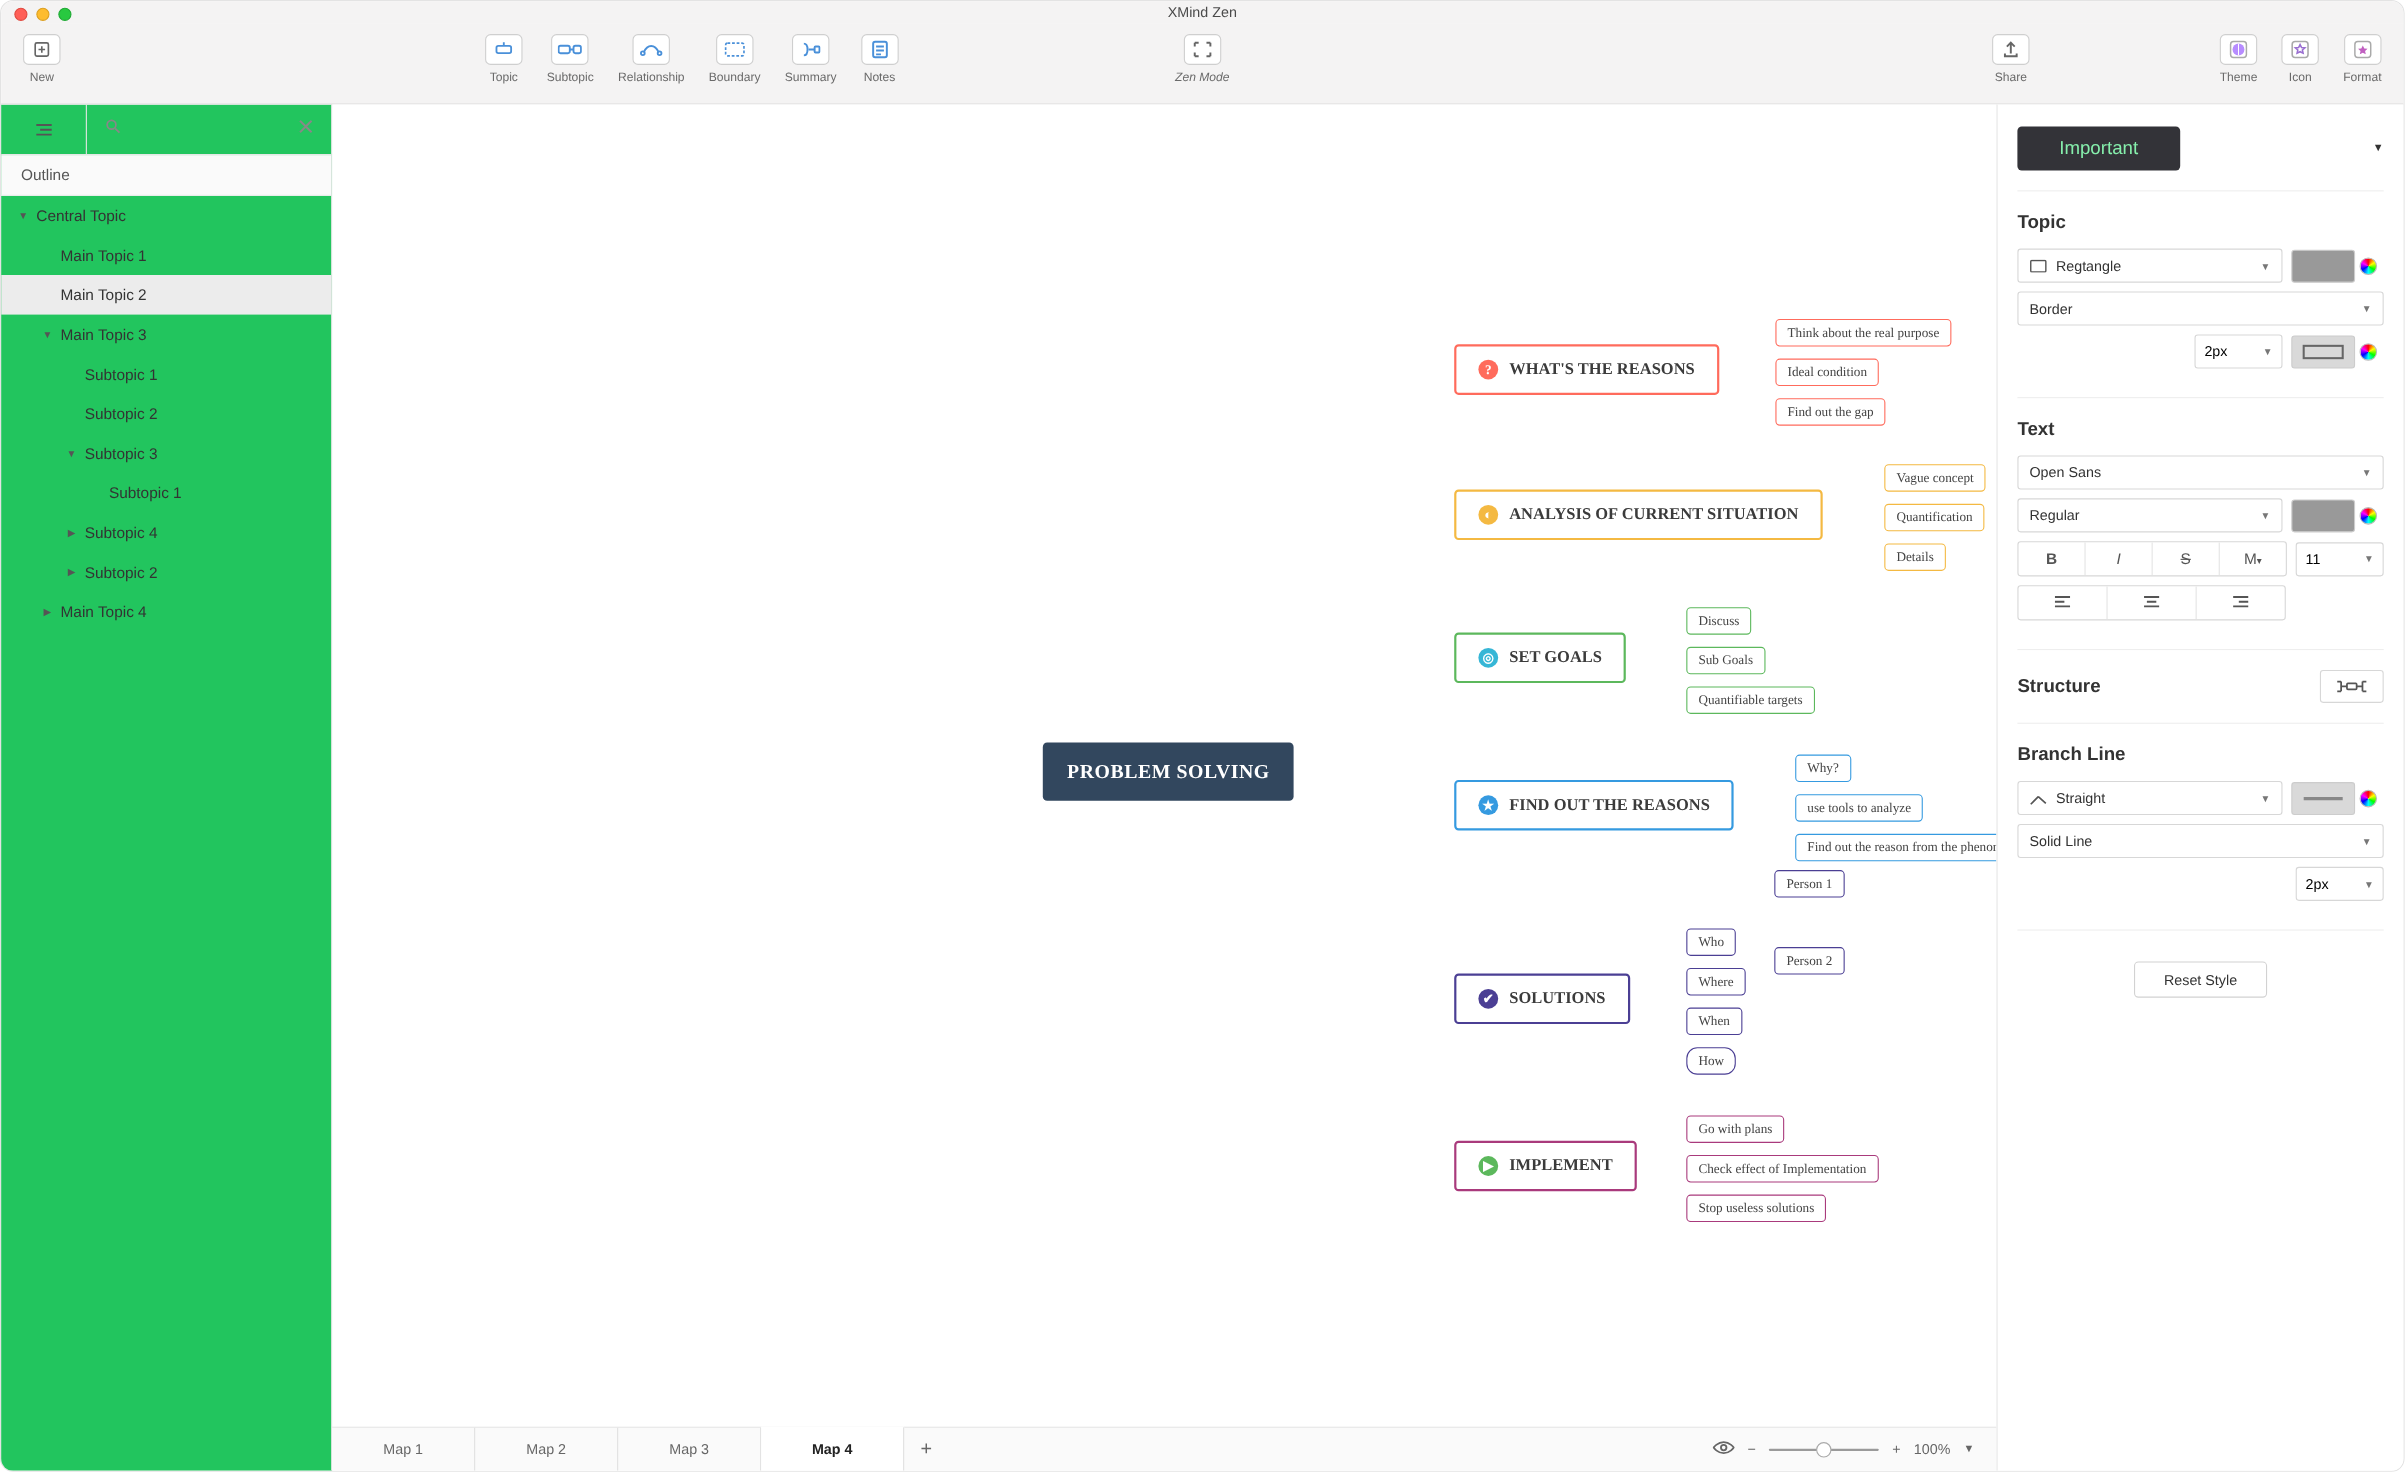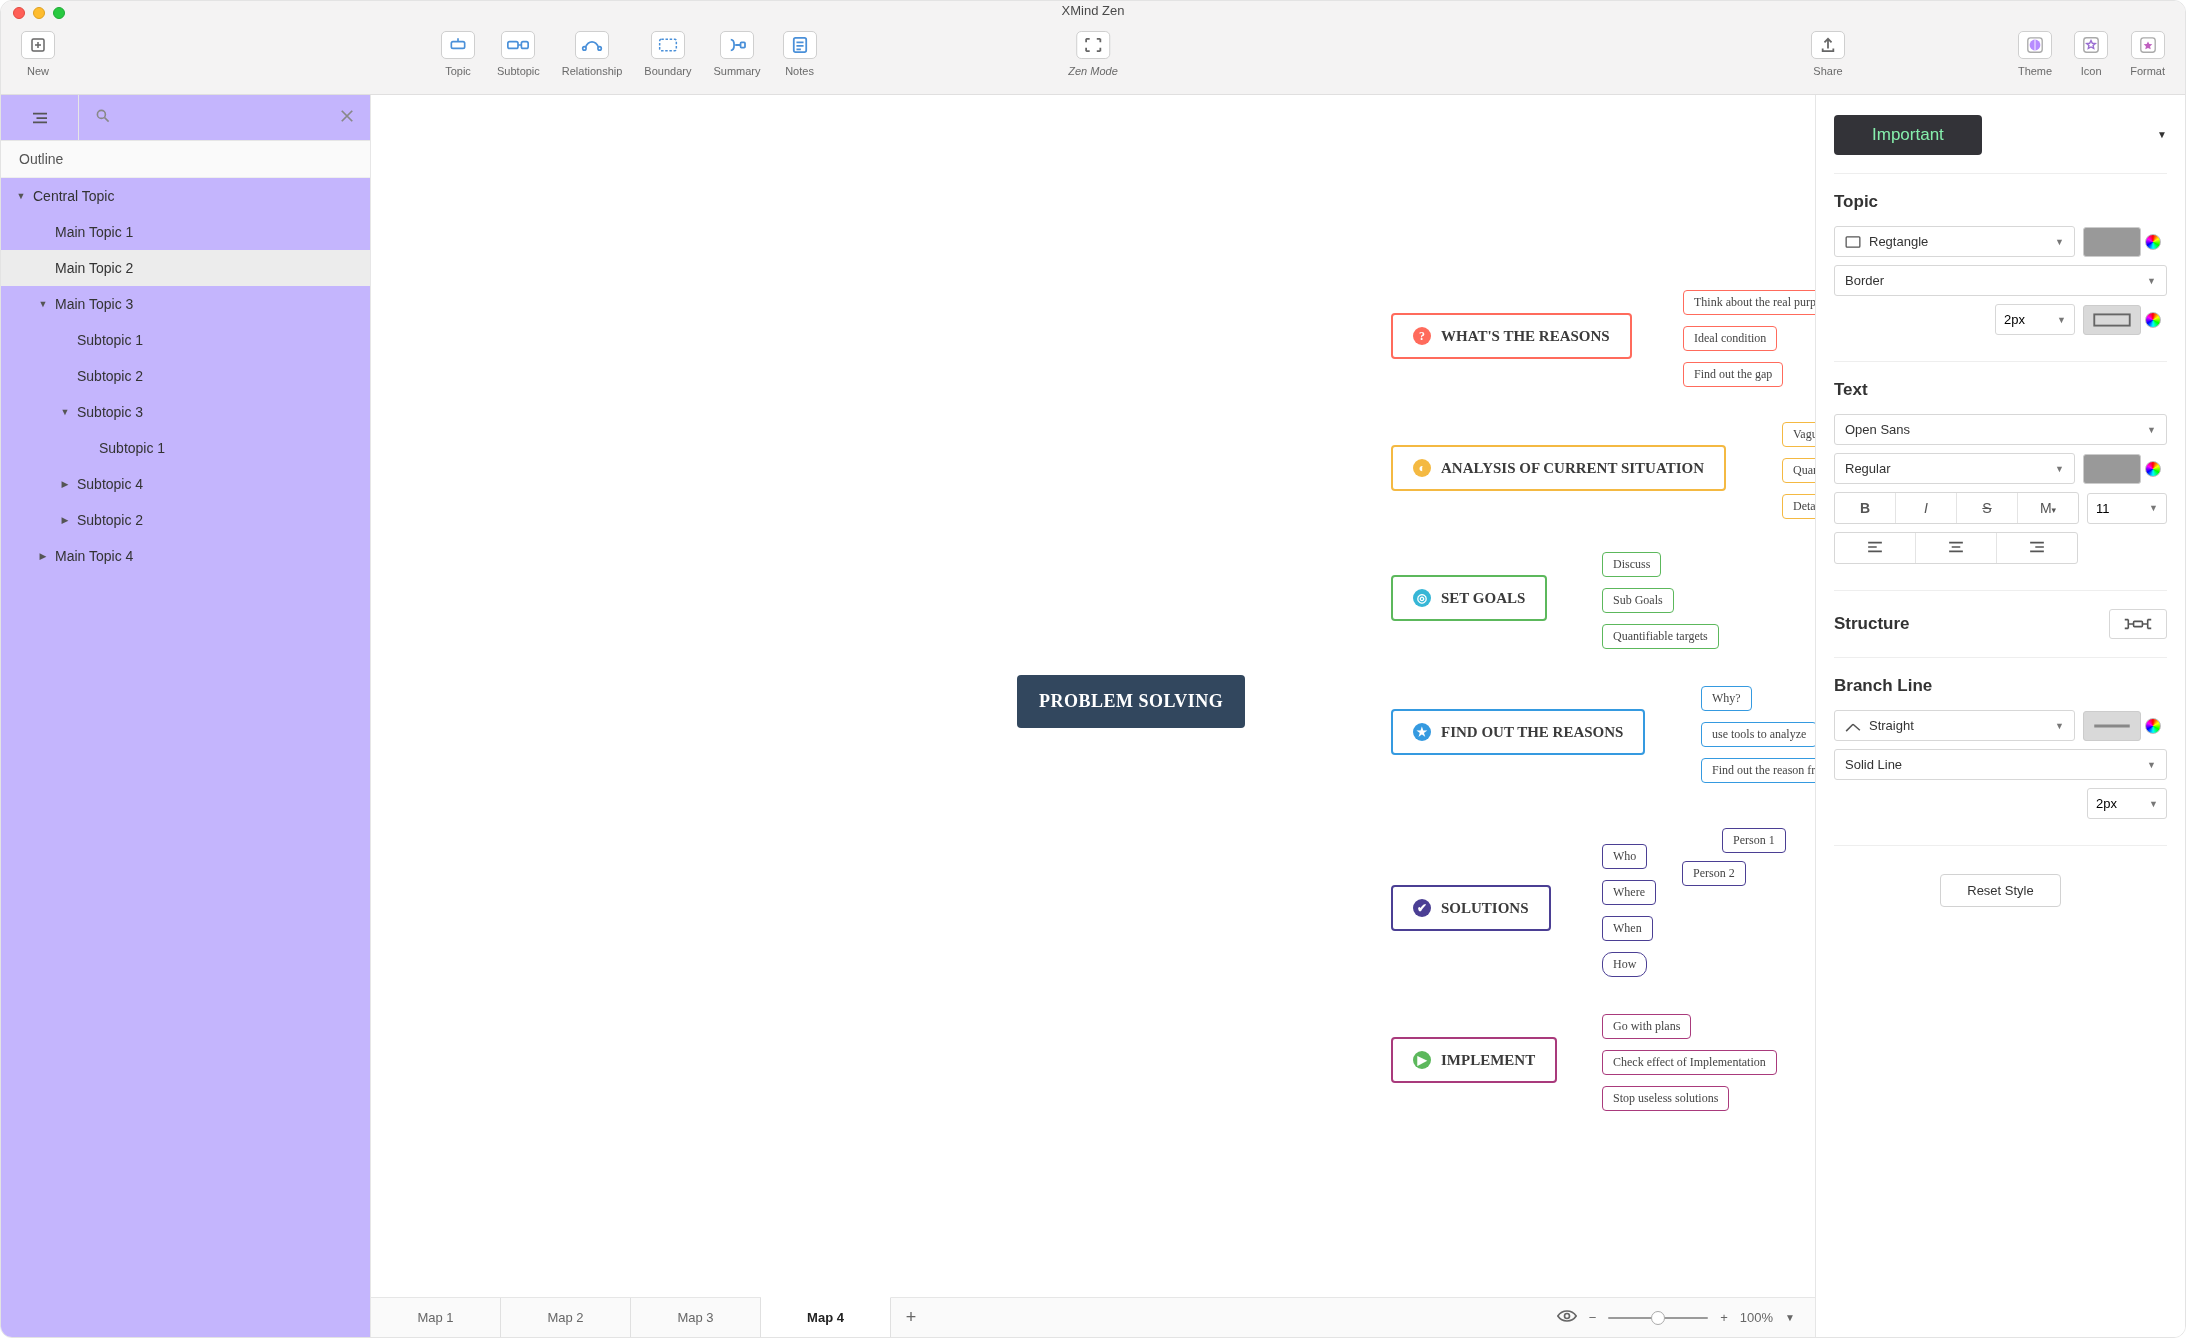--- a/index.html
+++ b/index.html
@@ -24,21 +24,21 @@
 .tb-left { position: absolute; left: 20px; top: 10px; }
 .tb-center-tools { position: absolute; left: 440px; top: 10px; }
 .tb-zen { position: absolute; left: 50%; transform: translateX(-50%); top: 10px; font-style: italic; }
 .tb-share { position: absolute; right: 340px; top: 10px; }
 .tb-right { position: absolute; right: 20px; top: 10px; }
 
 
 .main { flex: 1; display: flex; min-height: 0; }
 
 
-.outline-pane { width: 370px; background: #c4b5fd; border-right: 1px solid #e6e6e6; display: flex; flex-direction: column; }
+.outline-pane { width: 301px; background: #22c55e; border-right: 1px solid #e6e6e6; display: flex; flex-direction: column; }
 .outline-toolbar { height: 46px; border-bottom: 1px solid #e6e6e6; display: flex; align-items: center; }
 .ot-box { width: 78px; height: 100%; display: flex; align-items: center; justify-content: center; border-right: 1px solid #e6e6e6; color: #666; }
 .ot-search { flex: 1; display: flex; align-items: center; justify-content: space-between; padding: 0 16px; color: #888; }
 .outline-title { padding: 10px 18px; font-size: 14px; color: #555; background: #fafafa; border-bottom: 1px solid #eeeeee; }
 .tree { flex: 1; overflow: auto; font-size: 14px; color: #333; }
 .tree .row { padding: 10px 14px; display: flex; align-items: center; gap: 6px; border-bottom: 0; }
 .tree .sel { background: #ececec; }
 .disclose { width: 12px; color: #555; font-size: 9px; display: inline-block; text-align: center; }
 .placeholder { width: 12px; display: inline-block; }
 
@@ -355,21 +355,21 @@
           <span>FIND OUT THE REASONS</span>
         </div>
         <div class="leaf c-blue" style="left: 1330px; top: 591px;">Why?</div>
         <div class="leaf c-blue" style="left: 1330px; top: 627px;">use tools to analyze</div>
         <div class="leaf c-blue" style="left: 1330px; top: 663px;">Find out the reason from the phenomenon</div>
         <div class="topic c-purple" style="left: 1020px; top: 790px;">
           <span class="micon i-purple">✔</span>
           <span>SOLUTIONS</span>
         </div>
         <div class="leaf c-purple" style="left: 1231px; top: 749px;">Who</div>
-        <div class="leaf c-purple" style="left: 1311px; top: 733px; margin-left: 40px;">Person 1</div>
+        <div class="leaf c-purple" style="left: 1311px; top: 696px;">Person 1</div>
         <div class="leaf c-purple" style="left: 1311px; top: 766px;">Person 2</div>
         <div class="leaf c-purple" style="left: 1231px; top: 785px;">Where</div>
         <div class="leaf c-purple" style="left: 1231px; top: 821px;">When</div>
         <div class="leaf c-purple" style="left: 1231px; top: 857px; border-radius: 10px;">How</div>
         <div class="topic c-magenta" style="left: 1020px; top: 942px;">
           <span class="micon i-magenta">▶</span>
           <span>IMPLEMENT</span>
         </div>
         <div class="leaf c-magenta" style="left: 1231px; top: 919px;">Go with plans</div>
         <div class="leaf c-magenta" style="left: 1231px; top: 955px;">Check effect of Implementation</div>

